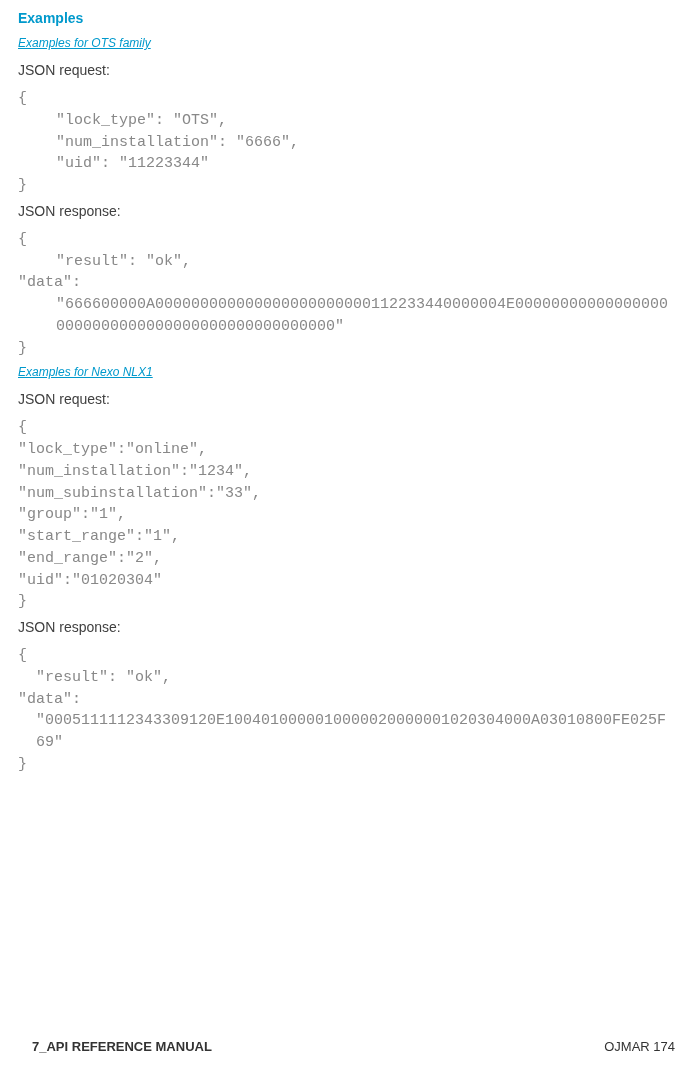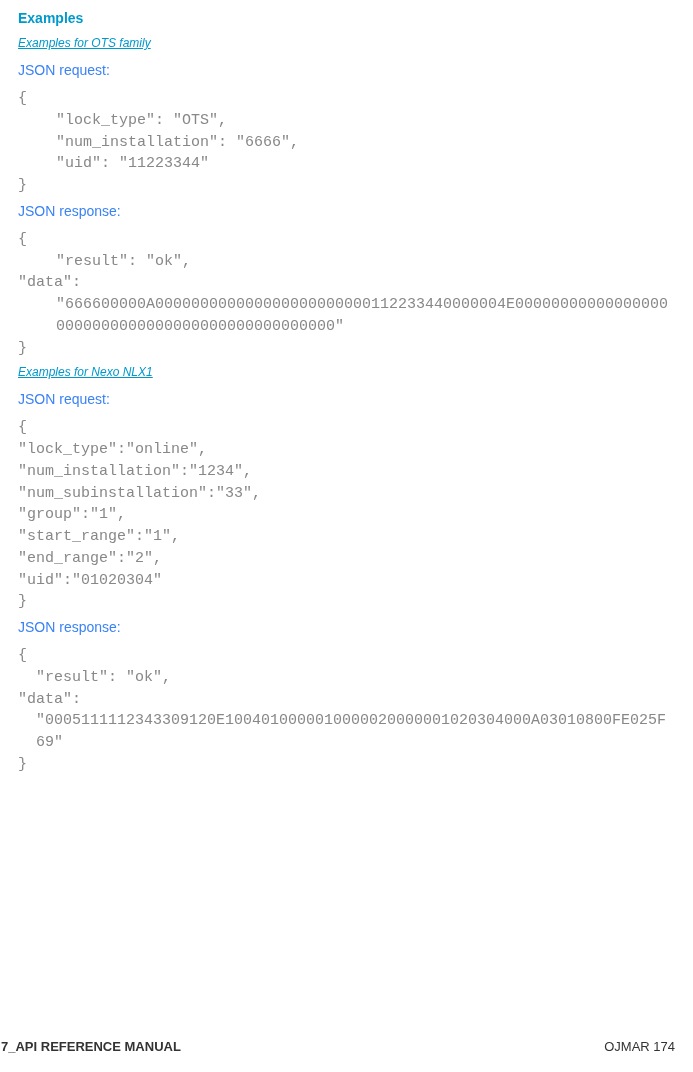--- a/index.html
+++ b/index.html
@@ -25,21 +25,21 @@
     }
     .sub-heading {
       color: #0099cc;
       font-style: italic;
       text-decoration: underline;
       font-size: 12px;
       margin-bottom: 12px;
       margin-top: 6px;
     }
     .label {
-      color: #3b82f6;
+      color: #404040;
       font-size: 14px;
       margin-bottom: 10px;
       margin-top: 6px;
     }
     .code-line {
       font-family: "Courier New", Courier, monospace;
       font-size: 15px;
       color: #888;
       line-height: 1.45;
       white-space: pre-wrap;
@@ -47,21 +47,21 @@
     }
     .indent {
       padding-left: 38px;
     }
     .indent-small {
       padding-left: 18px;
     }
     .footer {
       position: absolute;
       bottom: 18px;
-      left: 1px;
+      left: 32px;
       right: 18px;
       display: flex;
       justify-content: space-between;
       font-size: 13px;
       color: #333;
     }
     .footer-left {
       font-weight: bold;
     }
   </style>

